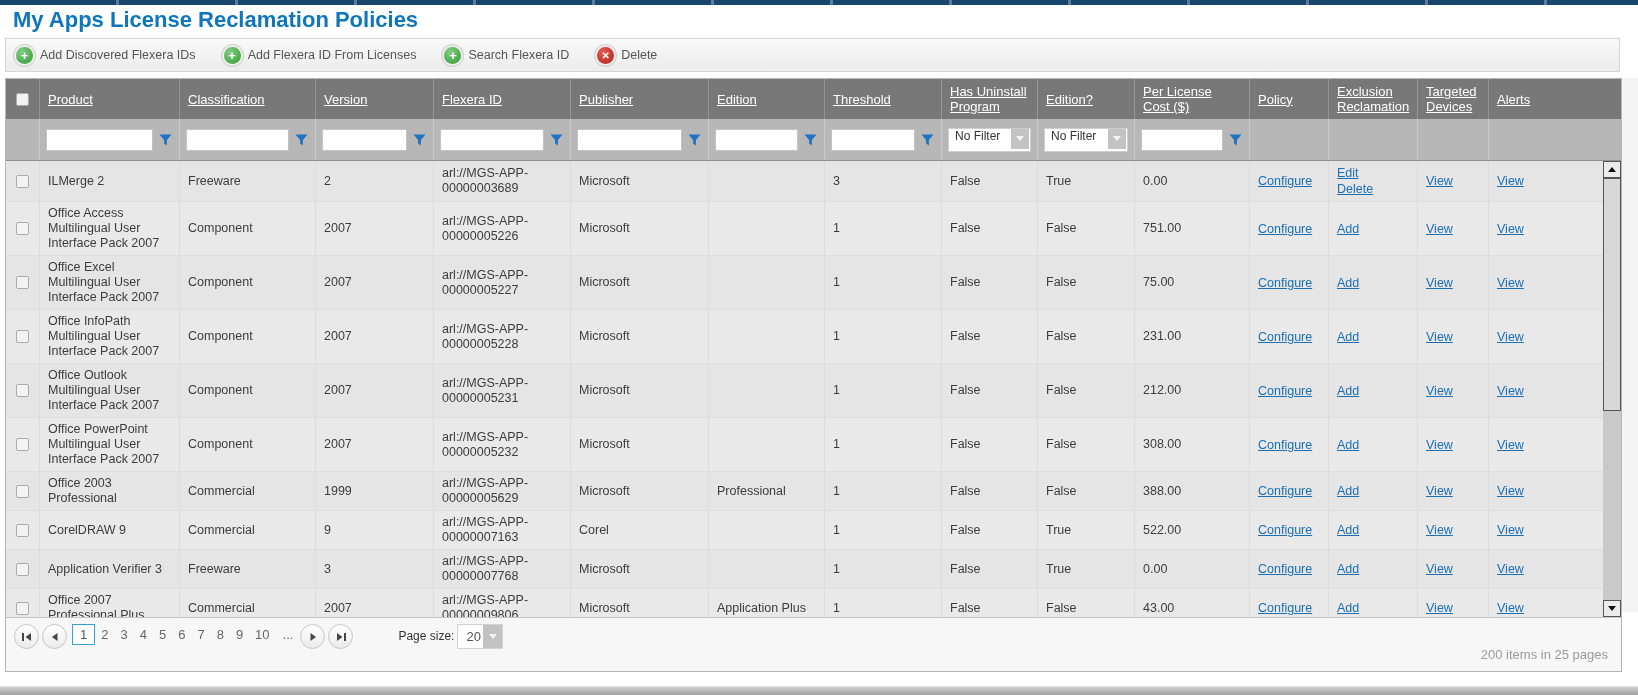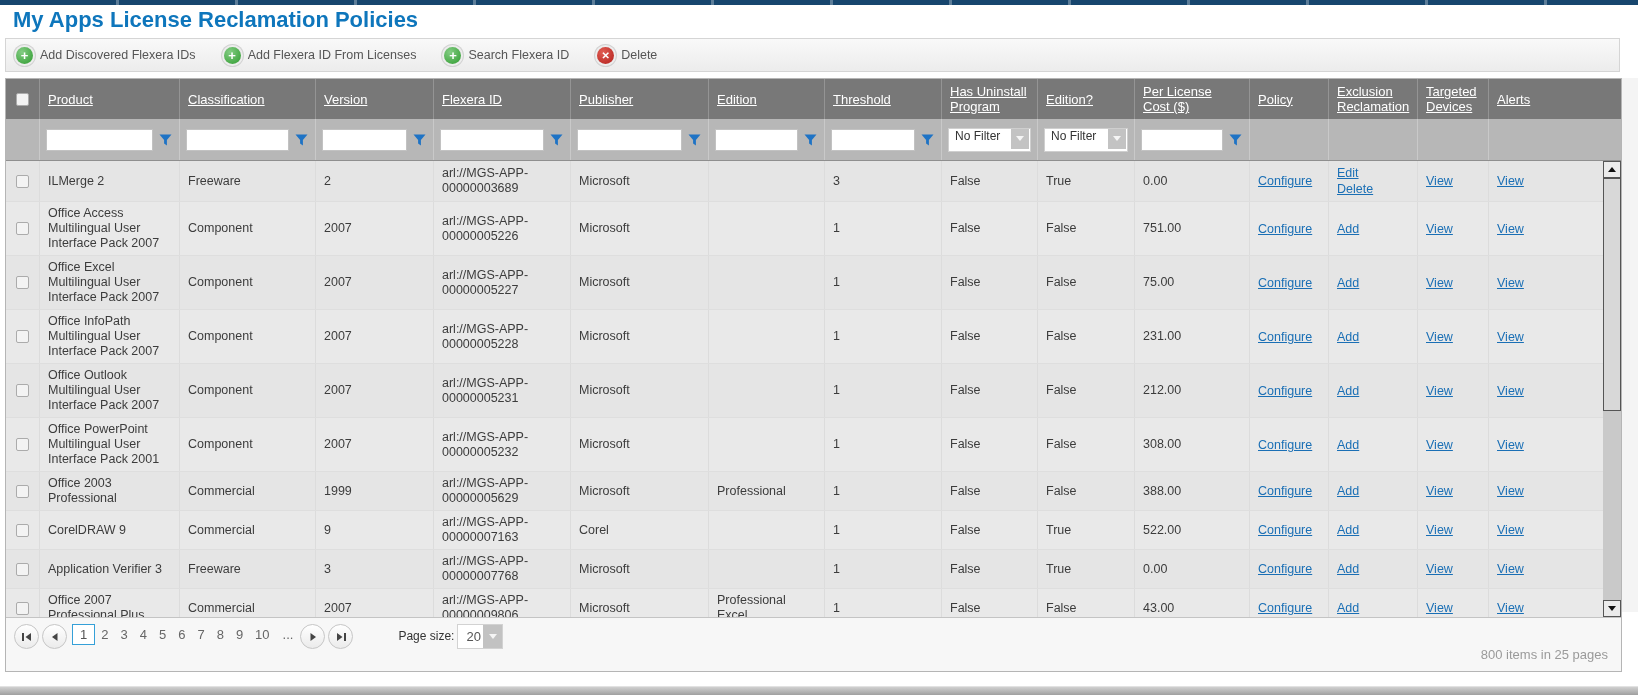--- a/index.html
+++ b/index.html
@@ -539,21 +539,21 @@
           </div>
     <div class="cell c14">
             <a class="glink">View</a>
           </div>
   </div>
         <div class="grow alt">
     <div class="cell c0">
       <input type="checkbox" class="cb" style="">
     </div>
     <div class="cell c1">
-            <span>Office PowerPoint Multilingual User Interface Pack 2001</span>
+            <span>Office PowerPoint Multilingual User Interface Pack 2007</span>
           </div>
     <div class="cell c2">
             <span>Component</span>
           </div>
     <div class="cell c3">
             <span>2007</span>
           </div>
     <div class="cell c4">
             <span>arl://MGS-APP-00000005232</span>
           </div>
@@ -750,21 +750,21 @@
     <div class="cell c3">
             <span>2007</span>
           </div>
     <div class="cell c4">
             <span>arl://MGS-APP-00000009806</span>
           </div>
     <div class="cell c5">
             <span>Microsoft</span>
           </div>
     <div class="cell c6">
-            <span>Professional Excel</span>
+            <span>Application Plus</span>
           </div>
     <div class="cell c7">
             <span>1</span>
           </div>
     <div class="cell c8">
             <span>False</span>
           </div>
     <div class="cell c9">
             <span>False</span>
           </div>
@@ -833,18 +833,18 @@
           <rect x="8" y="1" width="2" height="8" fill="#444"></rect>
         </svg>
     </div>
     <span class="psize-label">Page size:</span>
     <div class="psize">
       <span class="ps-text">20</span>
       <span class="ps-arrow">
           <span class="tri-down-w"></span>
         </span>
     </div>
-    <span class="summary">800 items in 25 pages</span>
+    <span class="summary">200 items in 25 pages</span>
   </div>
 </div>
 
 <div class="right-strip"></div>
 <div class="bottom-strip"></div>
 
 </body></html>

